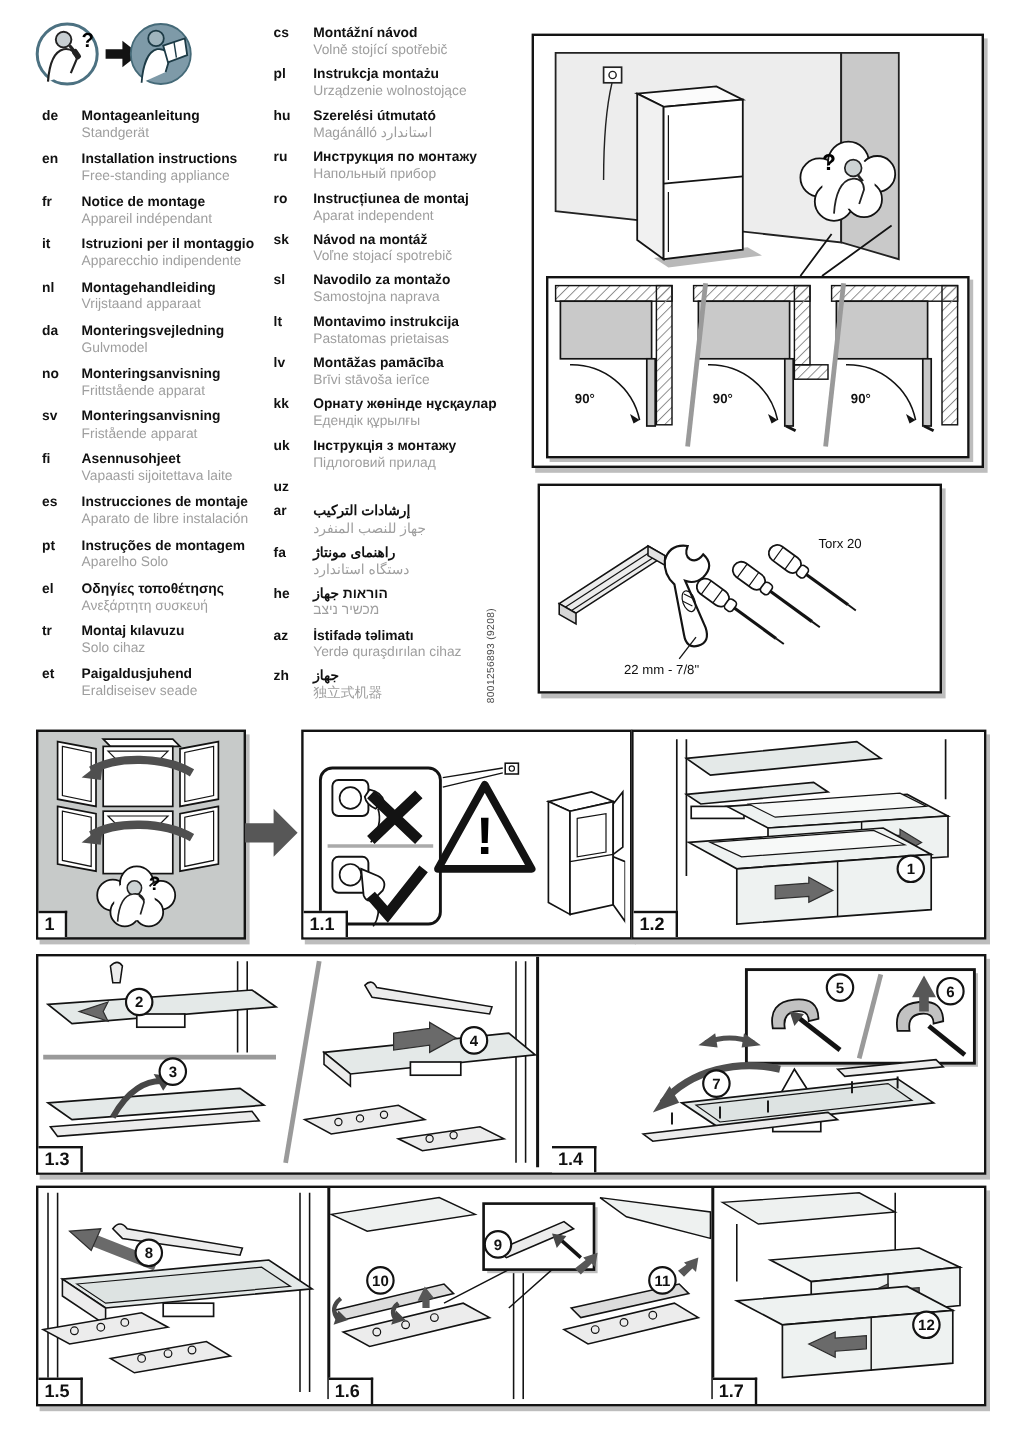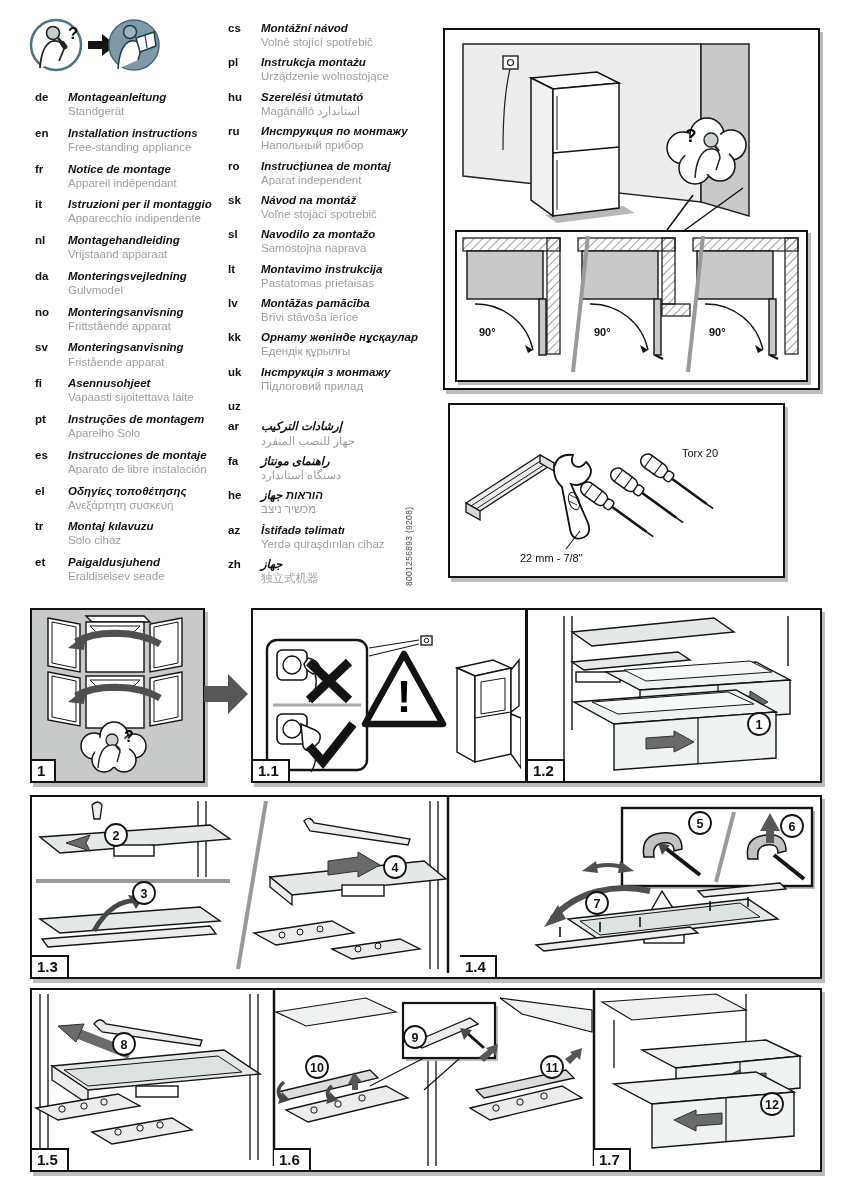--- a/index.html
+++ b/index.html
@@ -8,21 +8,21 @@
   svg{font-family:inherit;}
   .box{position:absolute;background:#fff;border:2px solid #131313;box-shadow:3px 4px 0 #bdbdbd;}
   .gray-panel{background:#c7cac9;}
   .plabel{position:absolute;left:0;bottom:0;background:#fff;border-top:2px solid #131313;
           border-right:2px solid #131313;padding:0 9px 1px 5px;font-weight:bold;font-size:15px;line-height:19px;}
   .lang-col{position:absolute;}
   .lang-entry{display:flex;align-items:flex-start;}
   .col1 .lang-entry{margin-bottom:7.6px;}
   .col2 .lang-entry{margin-bottom:6.2px;}
   .lang-code{width:33px;flex:0 0 33px;font-weight:bold;font-size:11.5px;line-height:14.1px;}
-  .lang-title{font-weight:bold;font-size:11.5px;line-height:14.1px;white-space:nowrap;font-style:italic;}
+  .lang-title{font-weight:bold;font-size:11.5px;line-height:14.1px;white-space:nowrap;}
   .lang-sub{font-size:11.5px;line-height:14.1px;color:#9e9e9e;white-space:nowrap;}
   .vcode{position:absolute;left:404px;top:494px;height:92px;width:13px;
          writing-mode:vertical-rl;transform:rotate(180deg);font-size:8.5px;color:#4a4a4a;
          letter-spacing:.3px;text-align:left;}
   .stepc{fill:#fff;stroke:#131313;stroke-width:1.8;}
   .stept{font-size:12.5px;font-weight:bold;text-anchor:middle;fill:#111;}
   .grayline{stroke:#9a9a9a;stroke-width:4;fill:none;}
   .shelf{fill:#e4e9e8;stroke:#131313;stroke-width:1.4;}
   .lightface{fill:#eef2f1;stroke:#131313;stroke-width:1.4;}
   .whiteface{fill:#fff;stroke:#131313;stroke-width:1.4;}
@@ -116,31 +116,31 @@
       </span>
     </div>
       <div class="lang-entry">
       <span class="lang-code">fi</span>
       <span class="lang-text">
         <div class="lang-title">Asennusohjeet</div>
         <div class="lang-sub">Vapaasti sijoitettava laite</div>
       </span>
     </div>
       <div class="lang-entry">
+      <span class="lang-code">es</span>
+      <span class="lang-text">
+        <div class="lang-title">Instrucciones de montaje</div>
+        <div class="lang-sub">Aparato de libre instalación</div>
+      </span>
+    </div>
+      <div class="lang-entry">
       <span class="lang-code">pt</span>
       <span class="lang-text">
         <div class="lang-title">Instruções de montagem</div>
         <div class="lang-sub">Aparelho Solo</div>
-      </span>
-    </div>
-      <div class="lang-entry">
-      <span class="lang-code">es</span>
-      <span class="lang-text">
-        <div class="lang-title">Instrucciones de montaje</div>
-        <div class="lang-sub">Aparato de libre instalación</div>
       </span>
     </div>
       <div class="lang-entry">
       <span class="lang-code">el</span>
       <span class="lang-text">
         <div class="lang-title">Οδηγίες τοποθέτησης</div>
         <div class="lang-sub">Ανεξάρτητη συσκευή</div>
       </span>
     </div>
       <div class="lang-entry">

